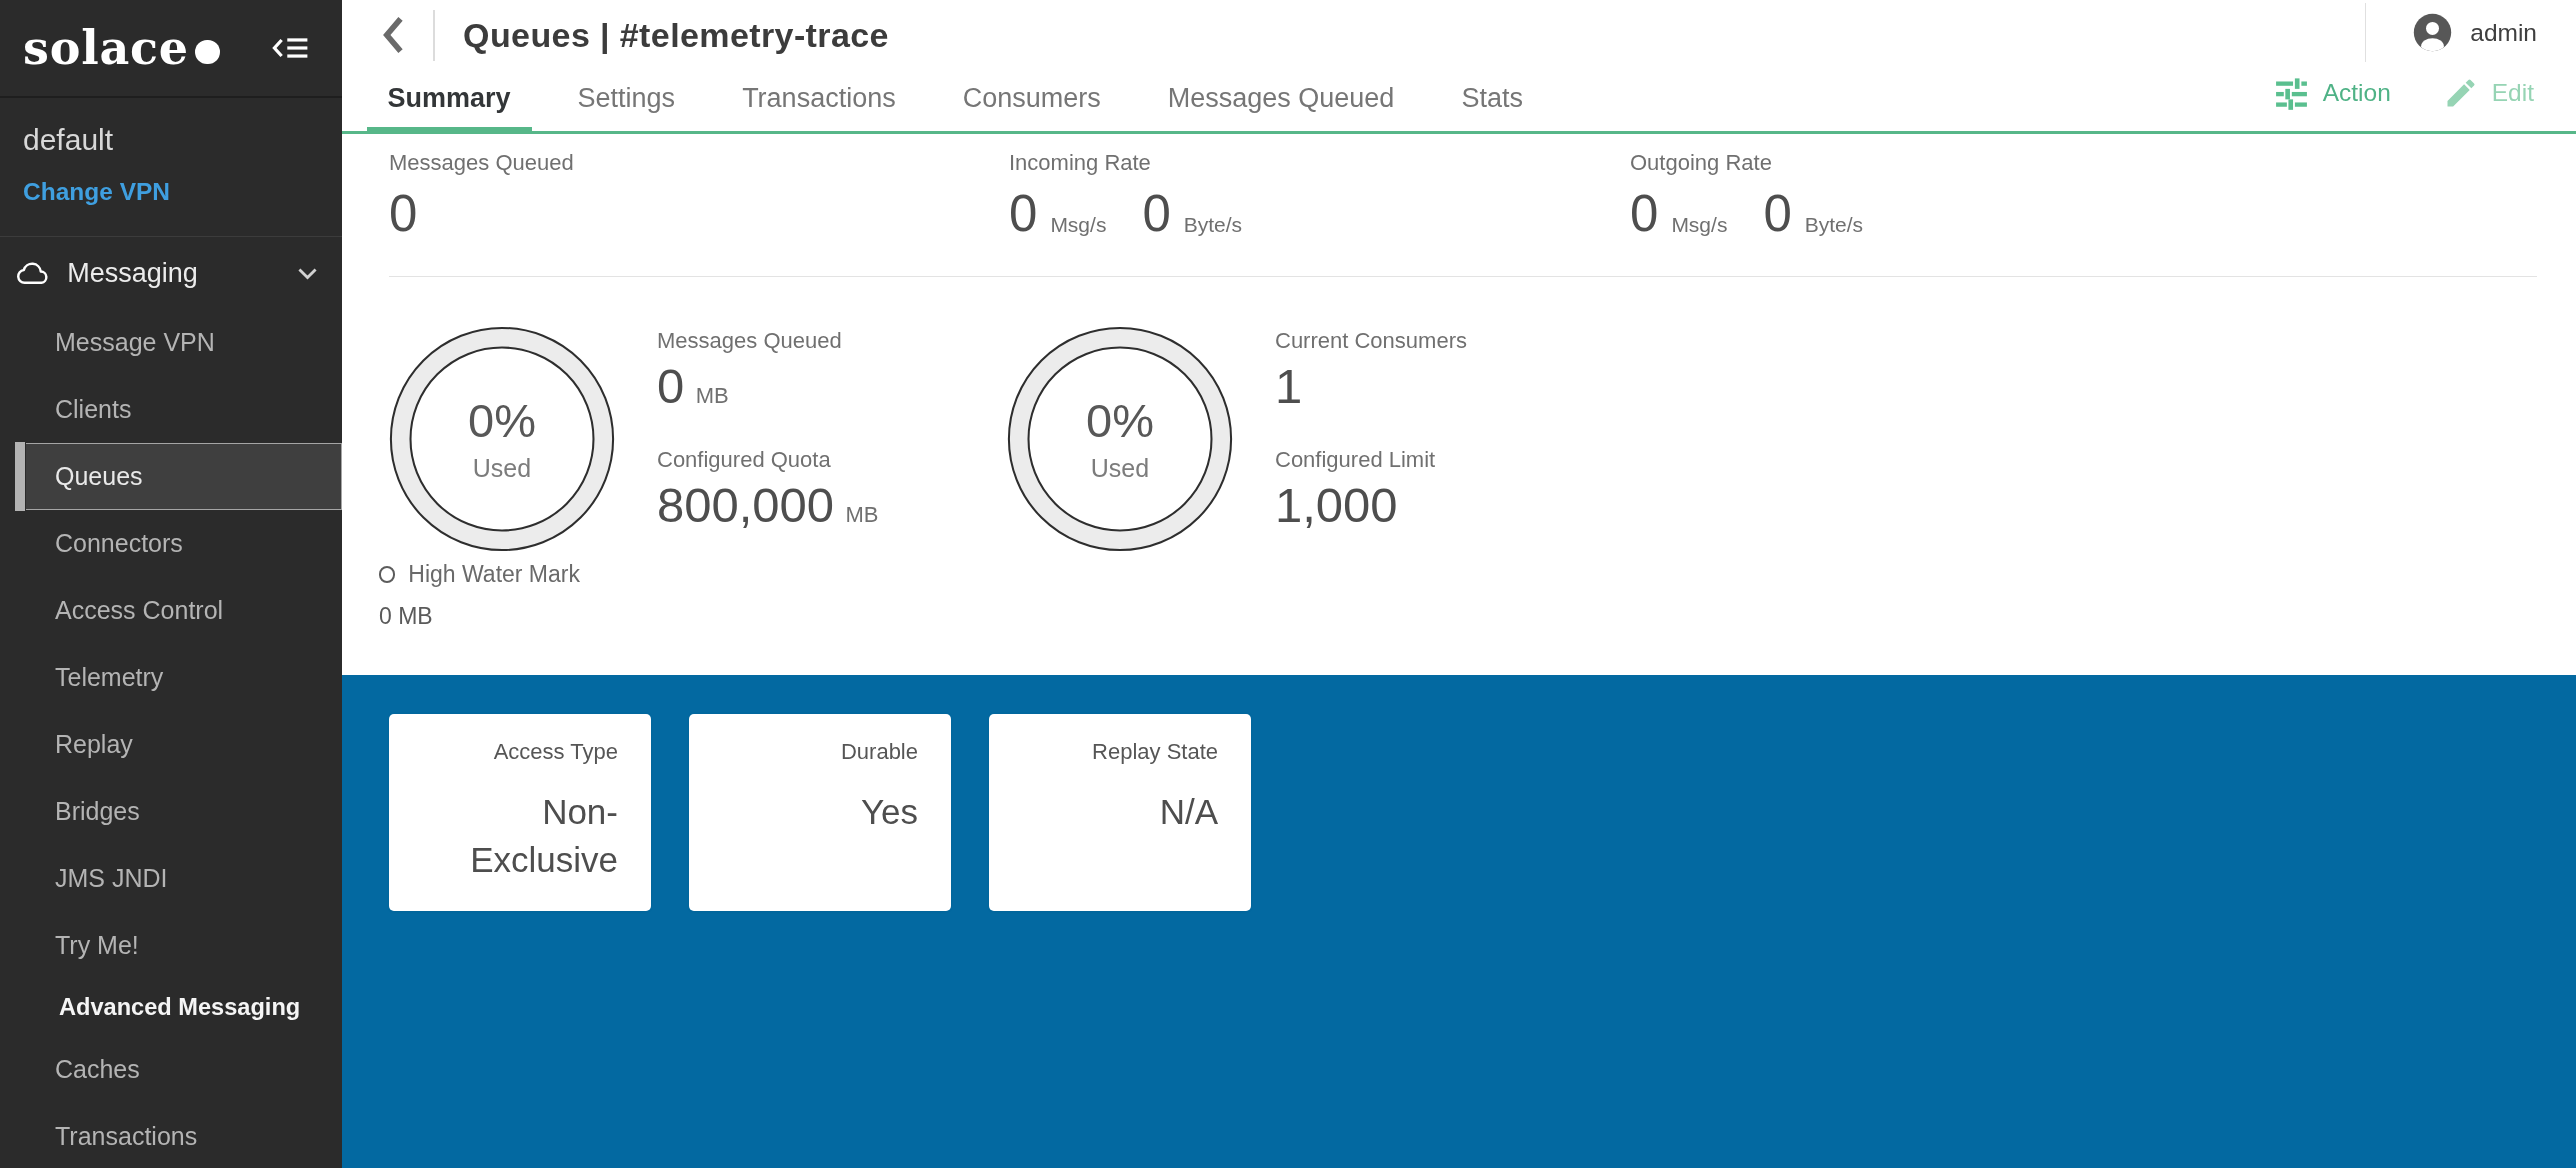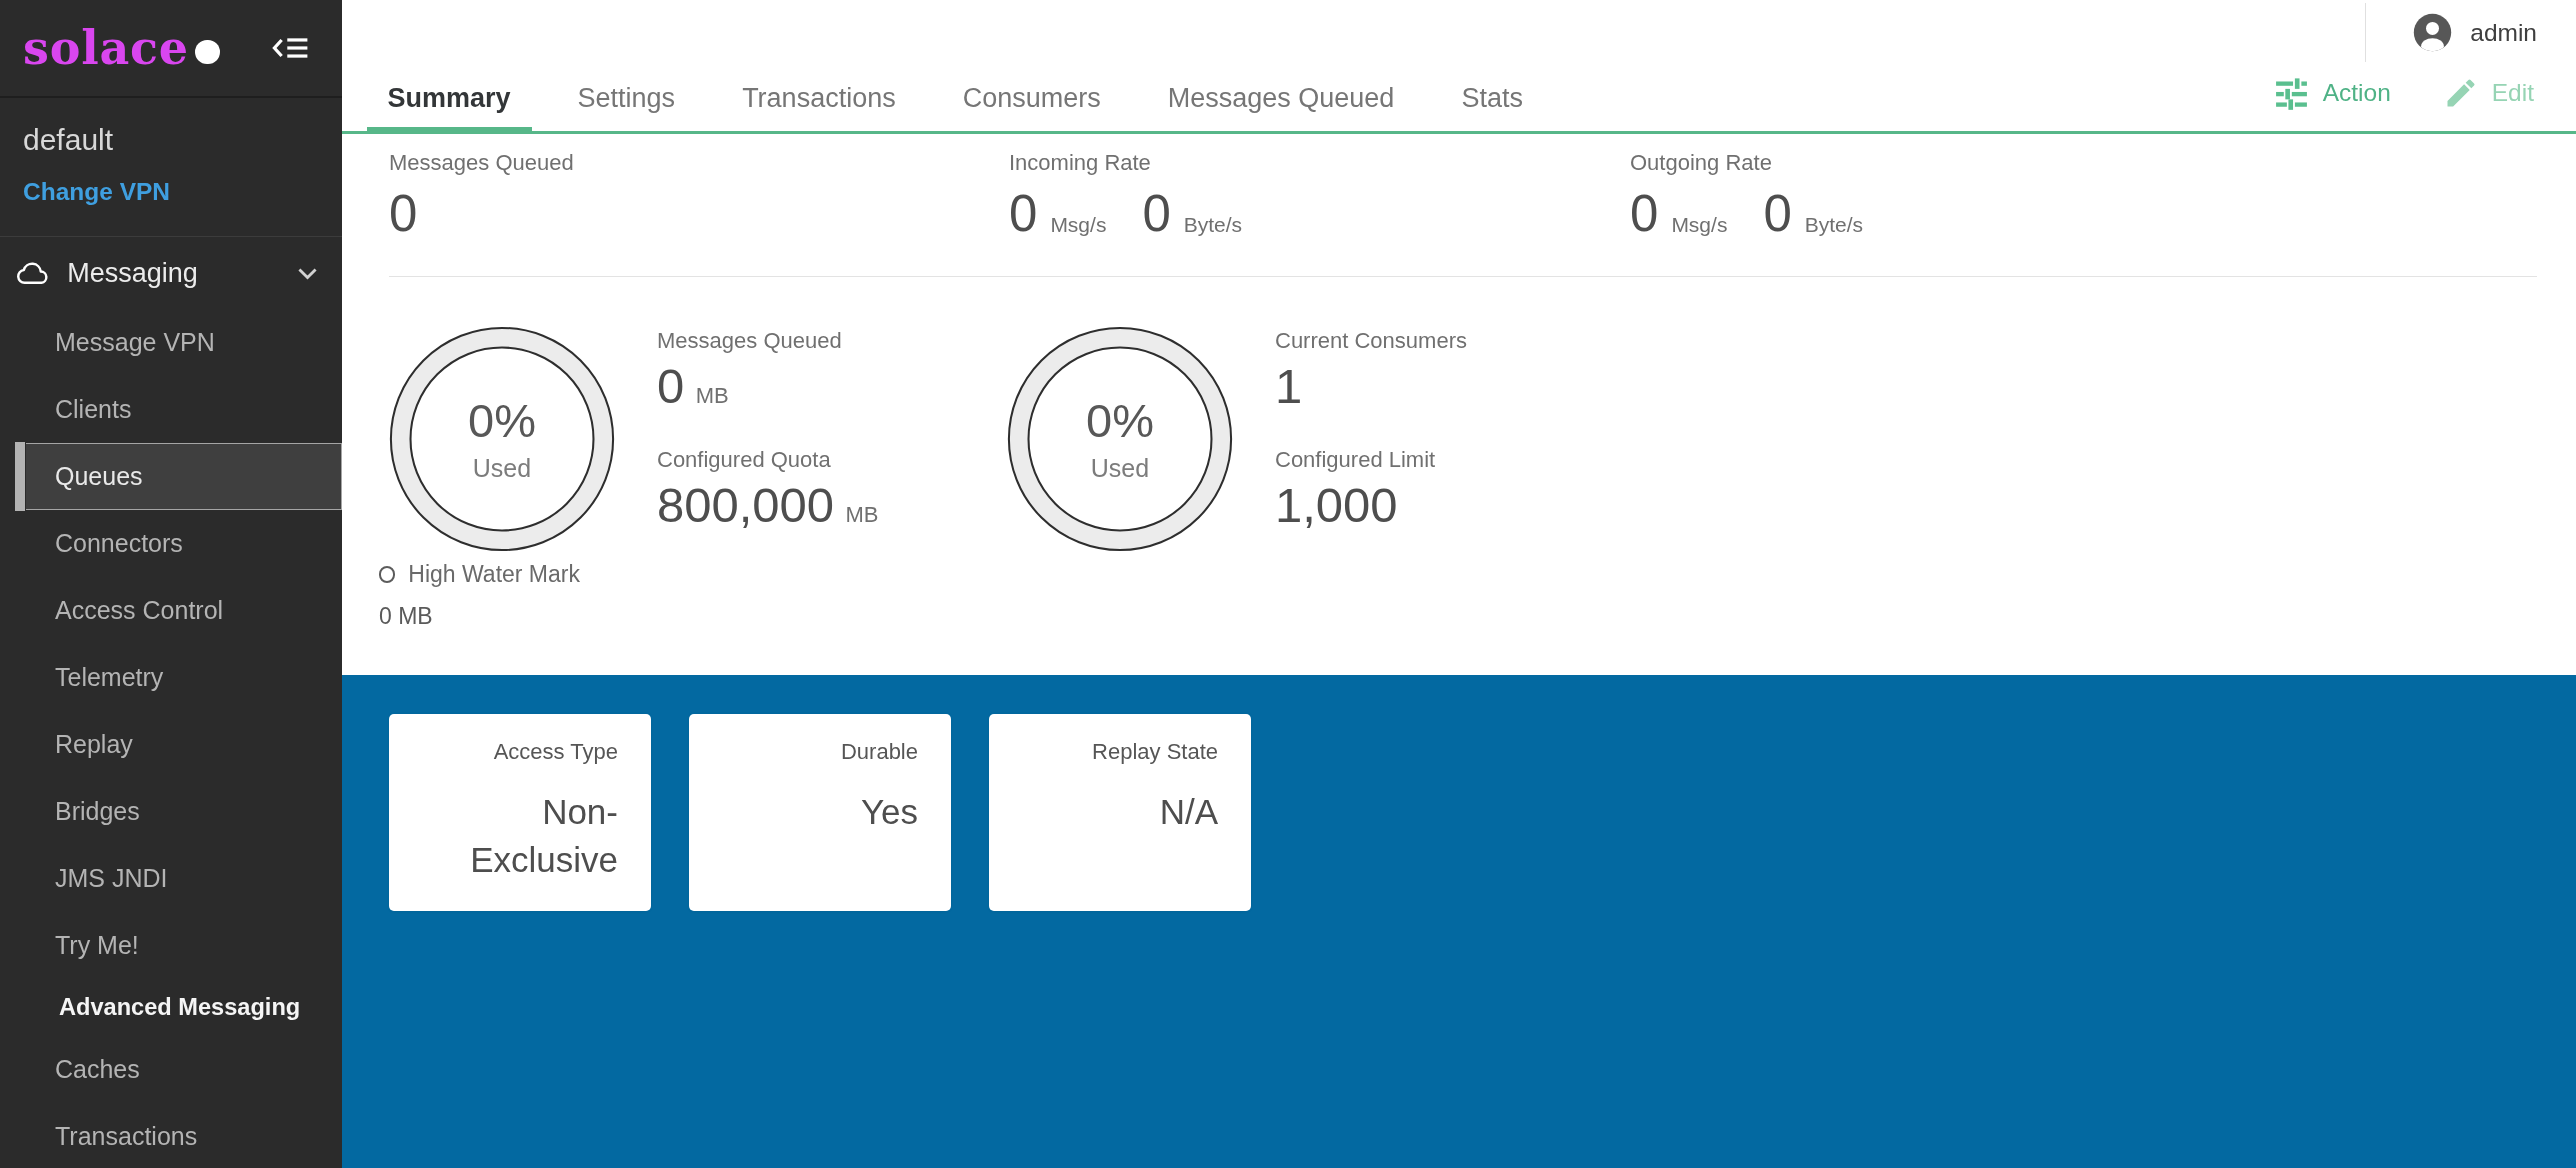--- a/index.html
+++ b/index.html
@@ -14,21 +14,21 @@
     position:absolute; left:0; top:0; width:342px; height:1169px;
     background:#2b2b2b; z-index:5;
   }
   .logo-row {
     height:98px; padding:0 33px 0 23px;
     display:flex; align-items:center; justify-content:space-between;
     border-bottom:2.4px solid #1e1e1e;
   }
   .logo {
     font-family:"DejaVu Serif", serif; font-weight:bold;
-    font-size:46px; color:#d946ef; letter-spacing:0.8px;
+    font-size:46px; color:#ffffff; letter-spacing:0.8px;
     display:flex; align-items:baseline;
   }
   .logo .dot {
     width:24.5px; height:24.5px; border-radius:50%;
     background:#ffffff; display:inline-block; margin-left:6.5px;
   }
   .collapse-btn { cursor:pointer; display:flex; align-items:center; }
 
   .vpn-block { height:139px; padding:24.5px 23px 0 23px; border-bottom:1.6px solid #3c3c3c; }
   .vpn-name { font-size:30px; color:#d8d8d8; margin-bottom:21px; }
@@ -198,20 +198,29 @@
     <div class="nav-item">Try Me!</div>
     <div class="nav-header">Advanced Messaging</div>
     <div class="nav-item">Caches</div>
     <div class="nav-item">Transactions</div>
   </nav>
 </aside>
 
 <main class="main">
 
   <header class="topbar">
+    <div class="title-row">
+      <span class="back-btn">
+        <svg width="24.5" height="42" viewBox="0 0 30 52">
+          <polyline points="24,6 7,26 24,46" fill="none" stroke="#6a6a6a" stroke-width="7"></polyline>
+        </svg>
+      </span>
+      <span class="title-divider"></span>
+      <h1 class="page-title">Queues | #telemetry-trace</h1>
+    </div>
 
     <div class="topbar-right">
       <span class="user-divider"></span>
       <span>
         <svg width="39" height="39" viewBox="0 0 48 48">
           <defs>
               <clipPath id="avclip">
                 <circle cx="24" cy="24" r="23"></circle>
               </clipPath>
             </defs>

